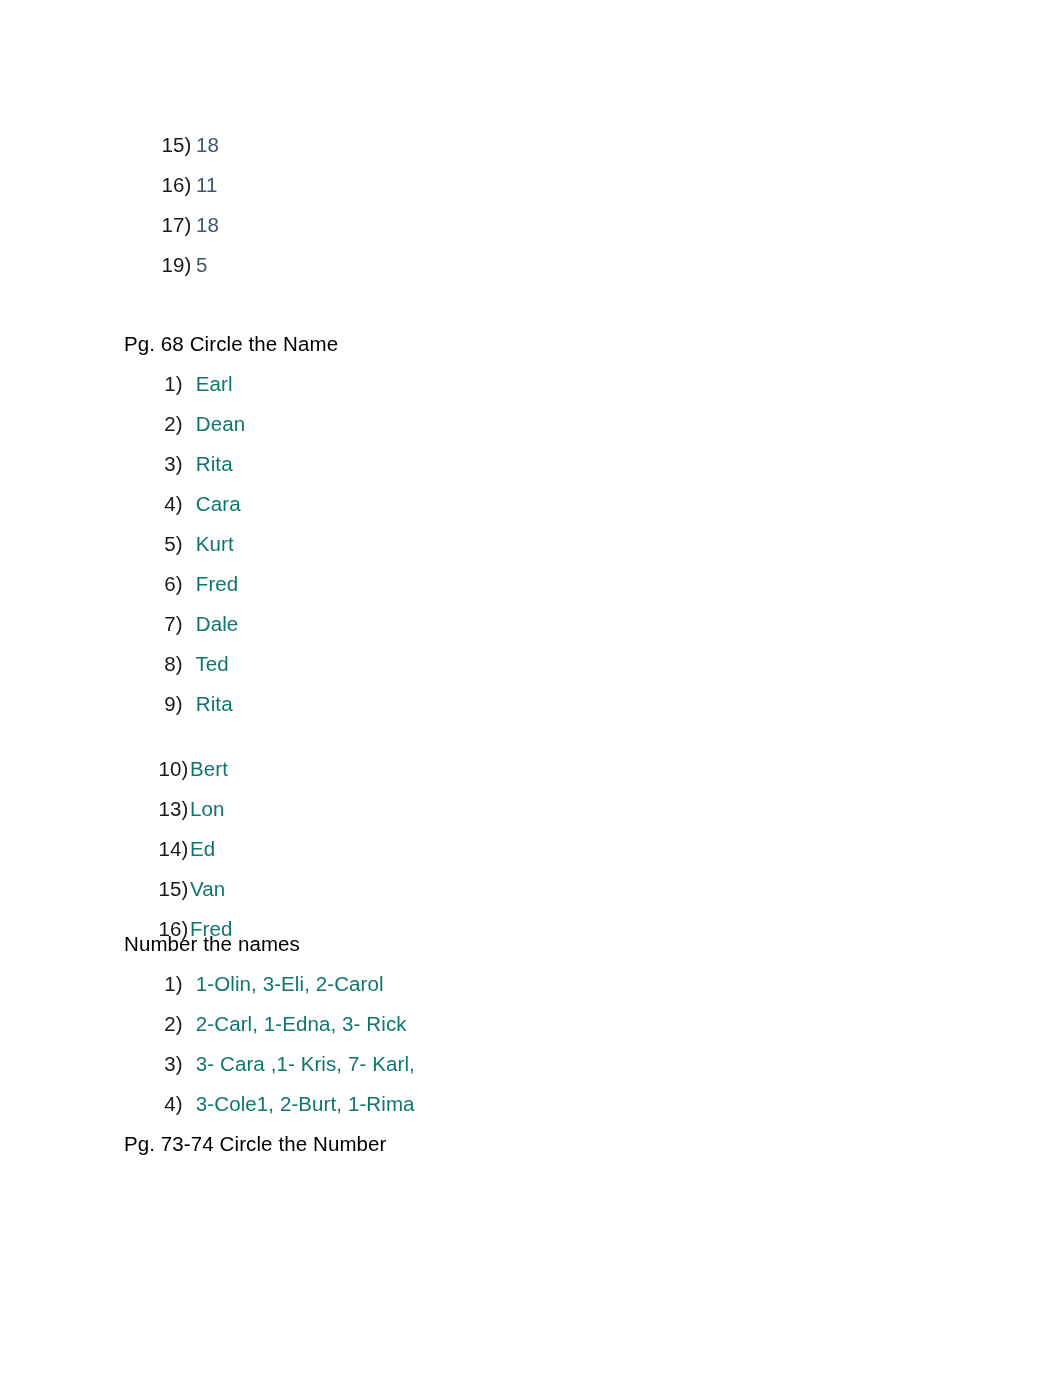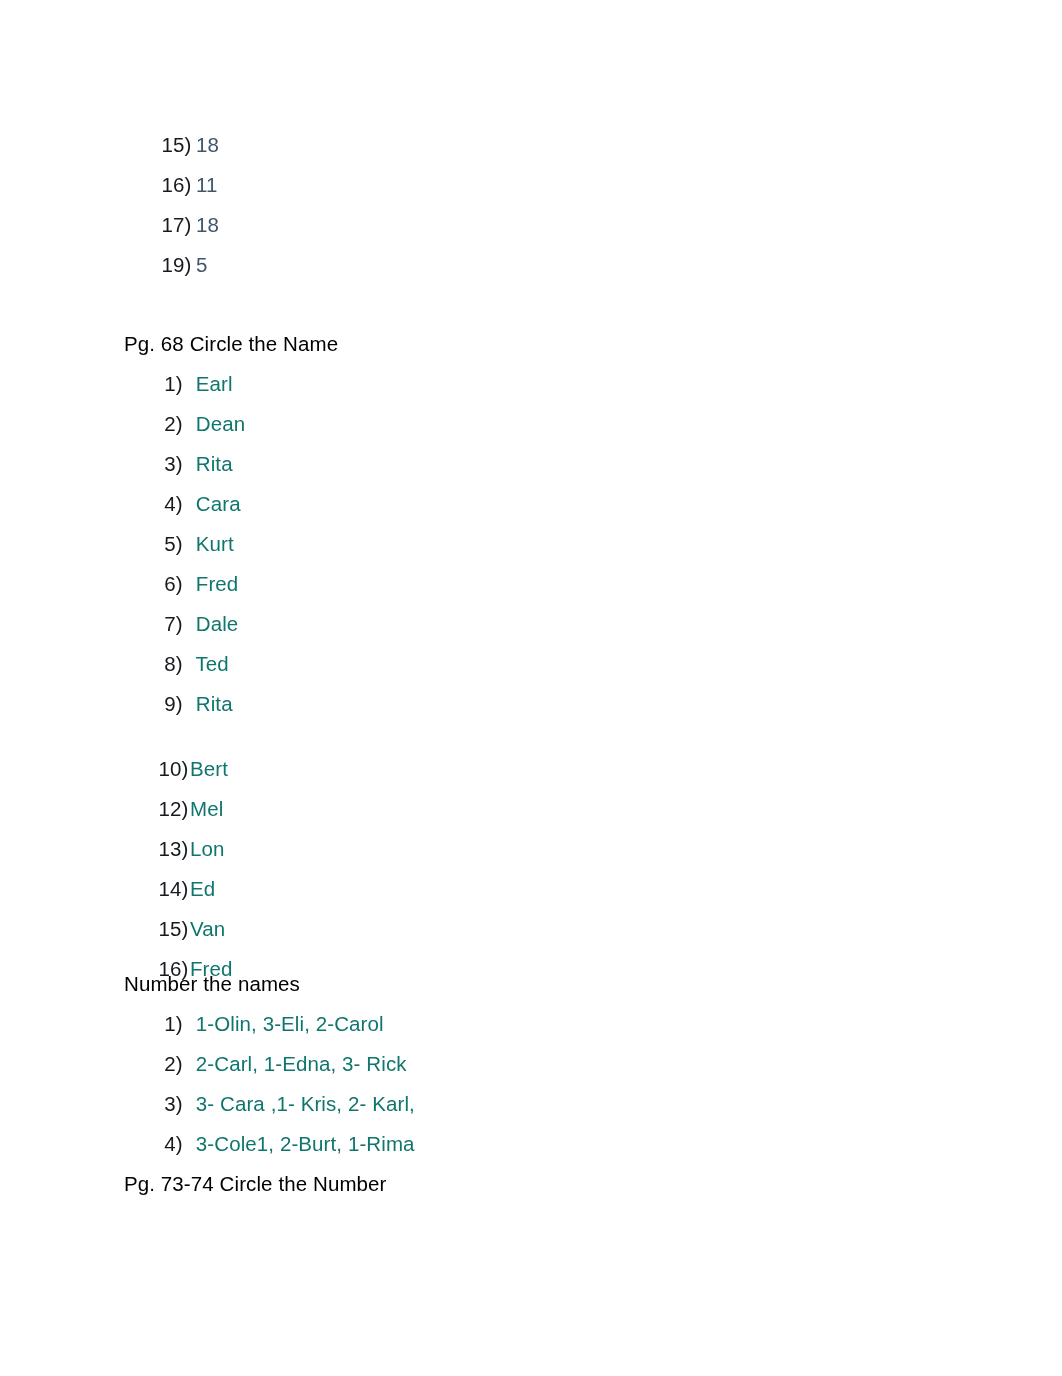--- a/index.html
+++ b/index.html
@@ -157,24 +157,20 @@
       </li>
       <li class="list-item">
         <span class="marker">9)</span>
         <span class="item-text"> Rita</span>
       </li>
       <li class="list-item">
         <span class="marker wide">10)</span>
         <span class="item-text">Bert</span>
       </li>
       <li class="list-item">
-        <span class="marker wide">12)</span>
-        <span class="item-text">Mel</span>
-      </li>
-      <li class="list-item">
         <span class="marker wide">13)</span>
         <span class="item-text">Lon</span>
       </li>
       <li class="list-item">
         <span class="marker wide">14)</span>
         <span class="item-text">Ed</span>
       </li>
       <li class="list-item">
         <span class="marker wide">15)</span>
         <span class="item-text">Van</span>
@@ -190,21 +186,21 @@
       <li class="list-item">
         <span class="marker">1)</span>
         <span class="item-text"> 1-Olin, 3-Eli, 2-Carol</span>
       </li>
       <li class="list-item">
         <span class="marker">2)</span>
         <span class="item-text"> 2-Carl, 1-Edna, 3- Rick</span>
       </li>
       <li class="list-item">
         <span class="marker">3)</span>
-        <span class="item-text"> 3- Cara ,1- Kris, 2- Karl,</span>
+        <span class="item-text"> 3- Cara ,1- Kris, 7- Karl,</span>
       </li>
       <li class="list-item">
         <span class="marker">4)</span>
         <span class="item-text"> 3-Cole1, 2-Burt, 1-Rima</span>
       </li>
     </ul>
 
     <div class="para">Pg. 73-74 Circle the Number</div>
 
   </div>

